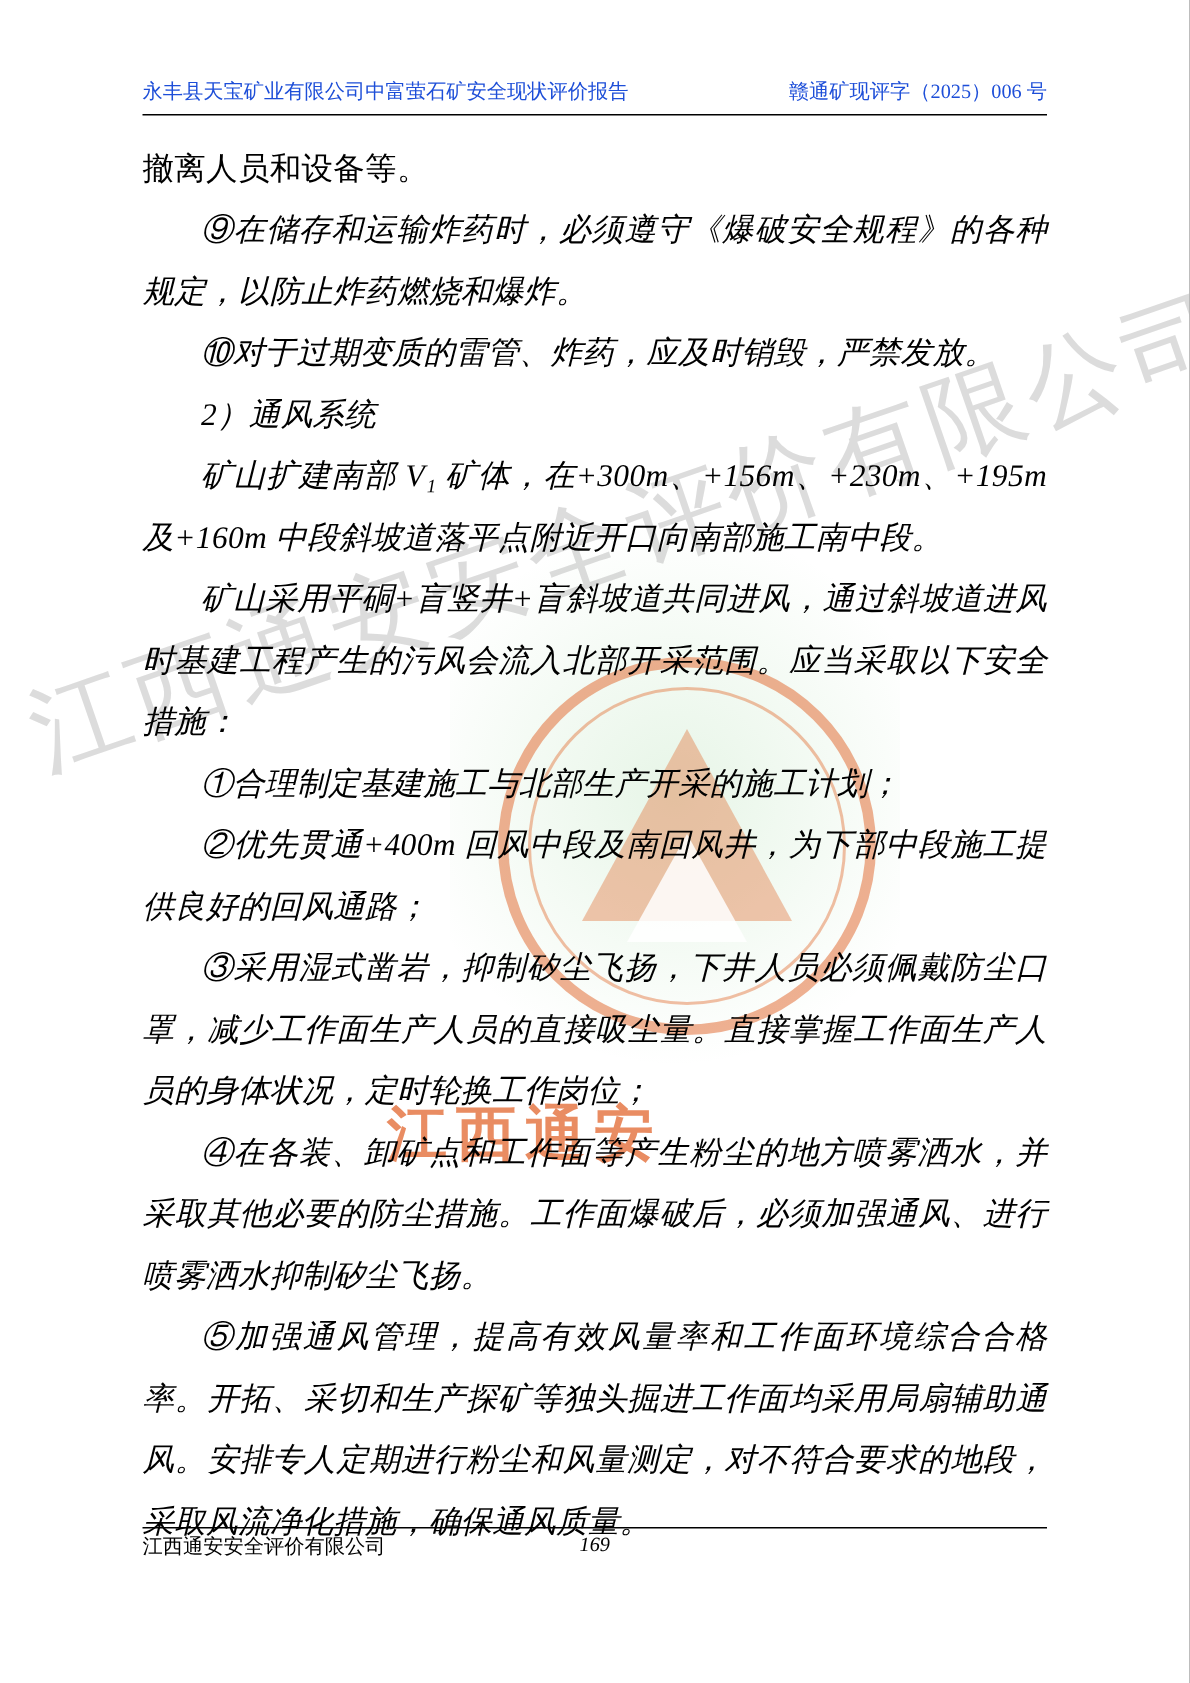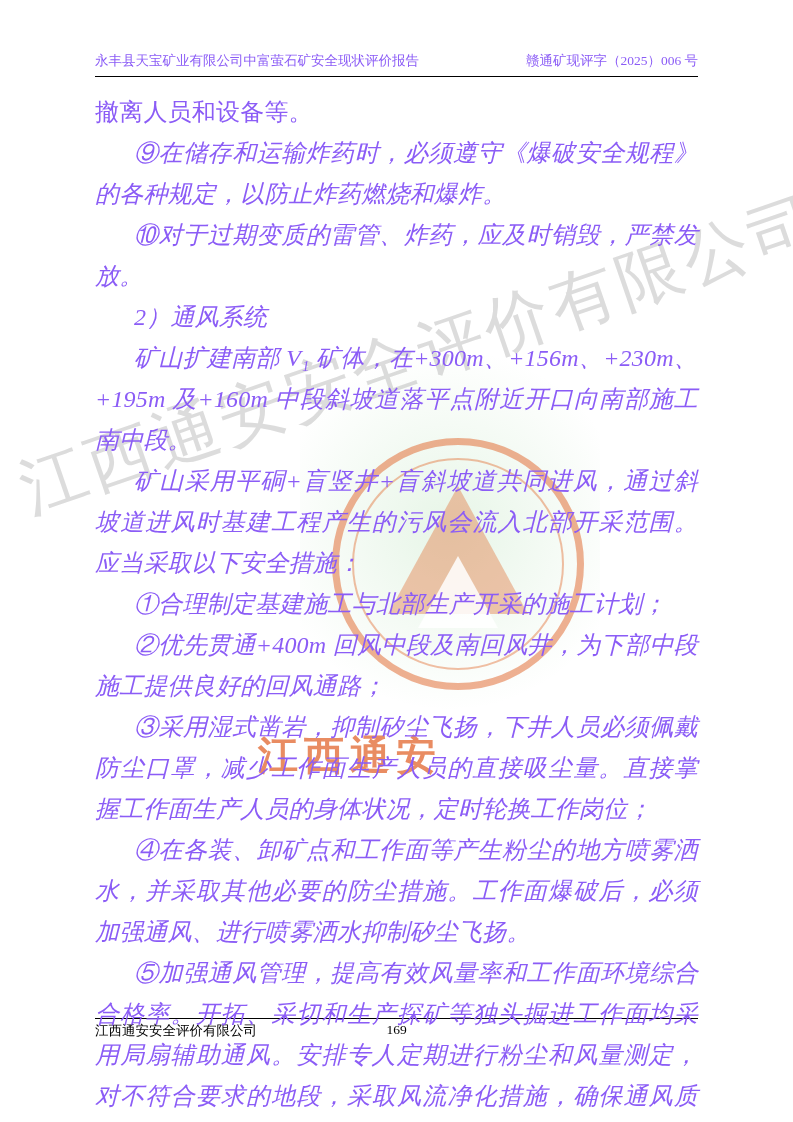--- a/index.html
+++ b/index.html
@@ -105,42 +105,42 @@
   
   .header {
     position: absolute;
     left: 95px;
     top: 52px;
     width: 603px;
     display: flex;
     justify-content: space-between;
     align-items: flex-end;
     font-size: 13.5px;
-    color: #8b5cf6;
+    color: #1d4ed8;
     font-family: "Liberation Serif", "DejaVu Serif", serif;
   }
   .header-rule {
     position: absolute;
     left: 95px;
     top: 76px;
     width: 603px;
     border-bottom: 1px solid #000;
   }
 
   
   .content {
     position: absolute;
     left: 95px;
     top: 92px;
     width: 603px;
   }
   .para {
-    font-size: 24px;
+    font-size: 21px;
     line-height: 41px;
-    color: #8b5cf6;
+    color: #000000;
     text-align: justify;
     text-justify: inter-ideograph;
     margin: 0;
     letter-spacing: 0.2px;
     position: relative;
     z-index: 2;
   }
   .indent {
     text-indent: 39px;
     font-style: italic;
@@ -166,20 +166,21 @@
     position: absolute;
     left: 0;
     top: 0;
   }
   .footer-page {
     position: absolute;
     left: 0;
     top: 0;
     width: 603px;
     text-align: center;
+    font-style: italic;
   }
 </style>
 </head>
 <body>
 
 <div class="page">
 
   <div class="wm-layer">
     <div class="wm-green-tint"></div>
     <div class="wm-ring"></div>

